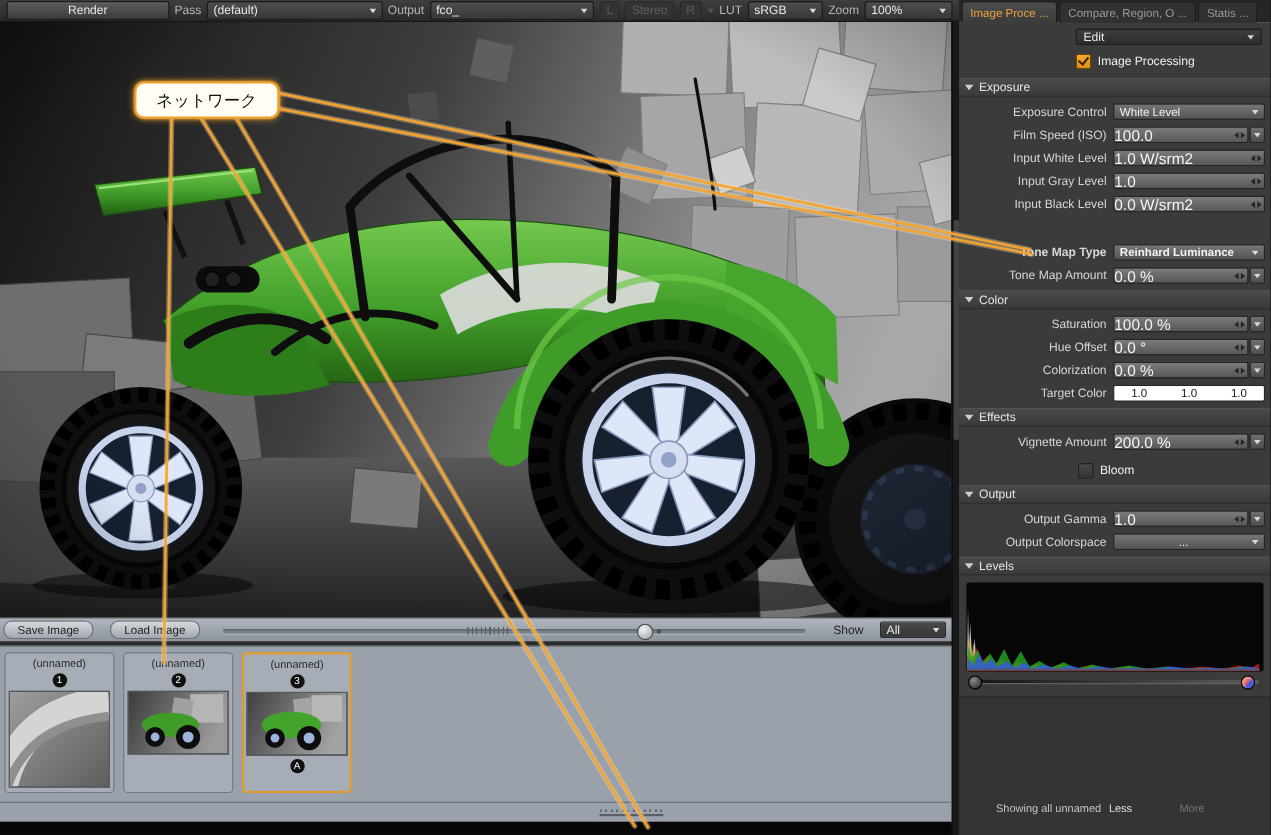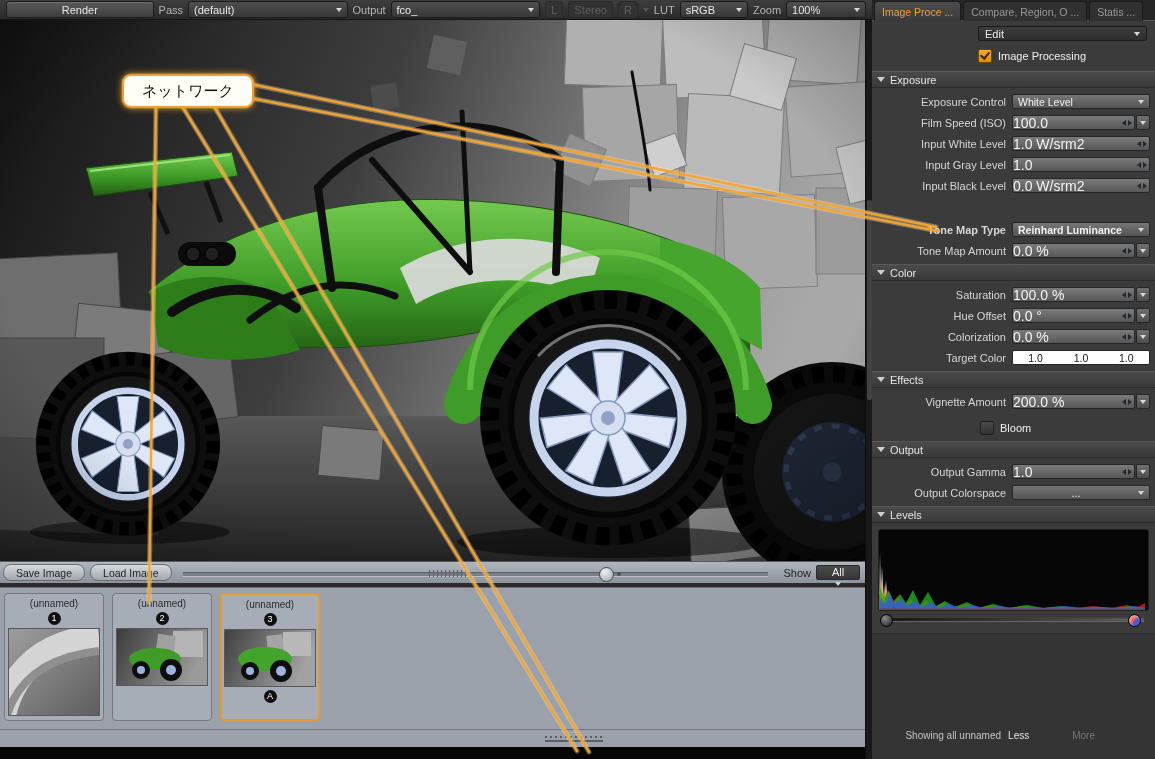--- a/index.html
+++ b/index.html
@@ -24,33 +24,33 @@
   .tab{height:19px;padding:0 7px;display:flex;align-items:center;border-radius:4px 4px 0 0;background:#313131;
        color:#999;border:1px solid #1c1c1c;border-bottom:none;white-space:nowrap;overflow:hidden;font-size:10.5px;}
   .tab.active{background:linear-gradient(#4d4d4d,#3b3b3b);color:#e9a13b;}
   
   .viewport{position:absolute;left:0;top:20px;width:865px;height:545px;background:#222;overflow:hidden;}
   .viewport svg{display:block;}
   .vscroll{position:absolute;left:865px;top:20px;width:7px;height:739px;background:#191919;border-left:1px solid #0d0d0d;box-sizing:border-box;}
   .vhandle{position:absolute;left:1px;top:180px;width:5px;height:200px;background:#424242;border-radius:2px;}
   
   .bbar{position:absolute;left:0;top:561px;width:865px;height:22px;background:linear-gradient(#b0b6bd,#8d939b);
-        border-top:1px solid #565a60;display:flex;align-items:center;gap:5px;padding:0 3px;box-sizing:border-box;}
+        border-top:1px solid #565a60;display:flex;align-items:center;gap:15px;padding:0 3px;box-sizing:border-box;}
   .pill{height:15px;padding:0 12px;border-radius:8px;border:1px solid #696e75;background:linear-gradient(#d6dade,#a2a7ae);
         color:#1f1f1f;display:flex;align-items:center;font-size:10.5px;}
   .slider{flex:1;position:relative;height:18px;margin:0 6px;}
   .groove{position:absolute;left:0;right:0;top:8px;height:3px;background:#787f87;border-top:1px solid #5c6168;border-bottom:1px solid #b9bec4;}
   .ticks{position:absolute;left:42%;top:6px;width:38px;height:7px;
          background:repeating-linear-gradient(90deg,#596068 0 1px,transparent 1px 4px);}
   .shandle{position:absolute;left:71%;top:3px;width:13px;height:13px;border-radius:50%;border:1px solid #45494f;
            background:radial-gradient(circle at 35% 30%,#f2f2f2,#9aa0a6);}
   .sdot{position:absolute;left:calc(71% + 18px);top:8px;width:4px;height:4px;border-radius:50%;background:#4a4f55;}
   .showlbl{color:#1e1e1e;margin-left:4px;}
-  .showdd{width:44px;height:15px;border-radius:2px;border:1px solid #26292d;background:linear-gradient(#4a4a4a,#363636);
-          color:#eee;display:flex;align-items:center;padding:0 5px;gap:4px;box-sizing:border-box;margin-right:2px;flex-direction:column;}
+  .showdd{width:60px;height:15px;border-radius:2px;border:1px solid #26292d;background:linear-gradient(#4a4a4a,#363636);
+          color:#eee;display:flex;align-items:center;padding:0 5px;gap:4px;box-sizing:border-box;margin-right:2px;}
   
   .tstrip{position:absolute;left:0;top:587px;width:865px;height:142px;background:#9aa1ab;border-top:1px solid #6b7077;
           display:flex;gap:8px;padding:5px 4px;box-sizing:border-box;}
   .tcard{width:100px;height:128px;background:#a6adb6;border:1px solid #73787f;border-radius:4px;box-sizing:border-box;
          display:flex;flex-direction:column;align-items:center;padding-top:4px;gap:3px;}
   .tcard.sel{border:2px solid #e39b2d;}
   .ttitle{color:#2c2c2c;font-size:10px;}
   .badge{width:13px;height:13px;border-radius:50%;background:#101010;color:#fff;font-size:9px;line-height:13px;text-align:center;}
   .timg{width:90px;height:56px;border:1px solid #565a60;overflow:hidden;background:#555;}
   .timg.tall{height:86px;}

